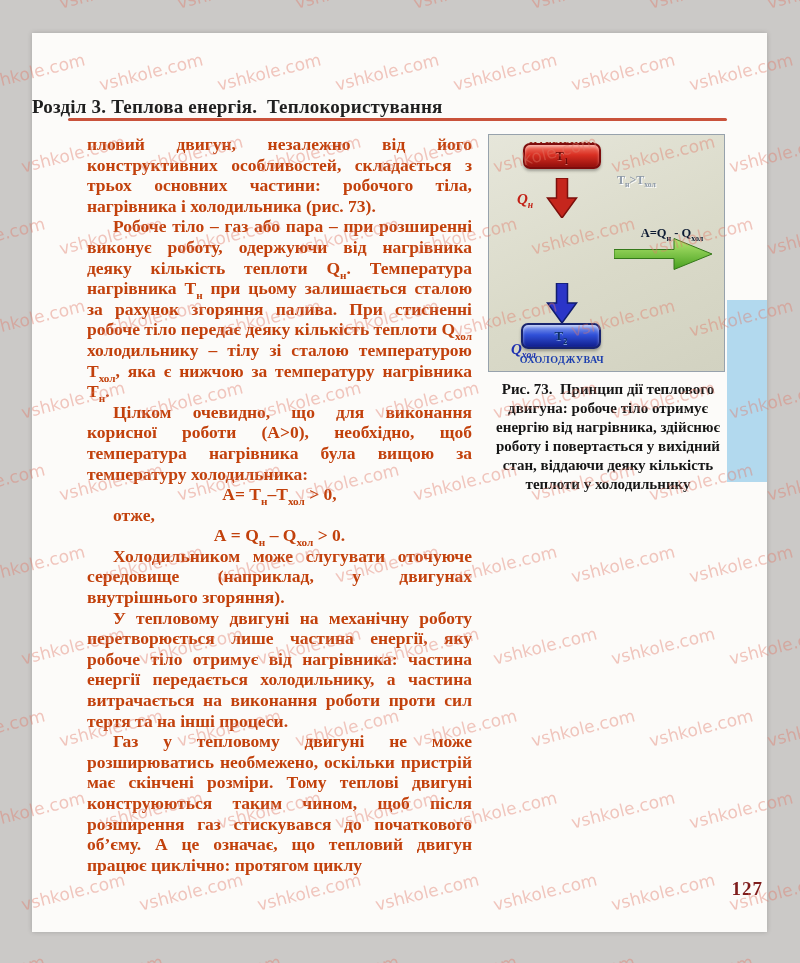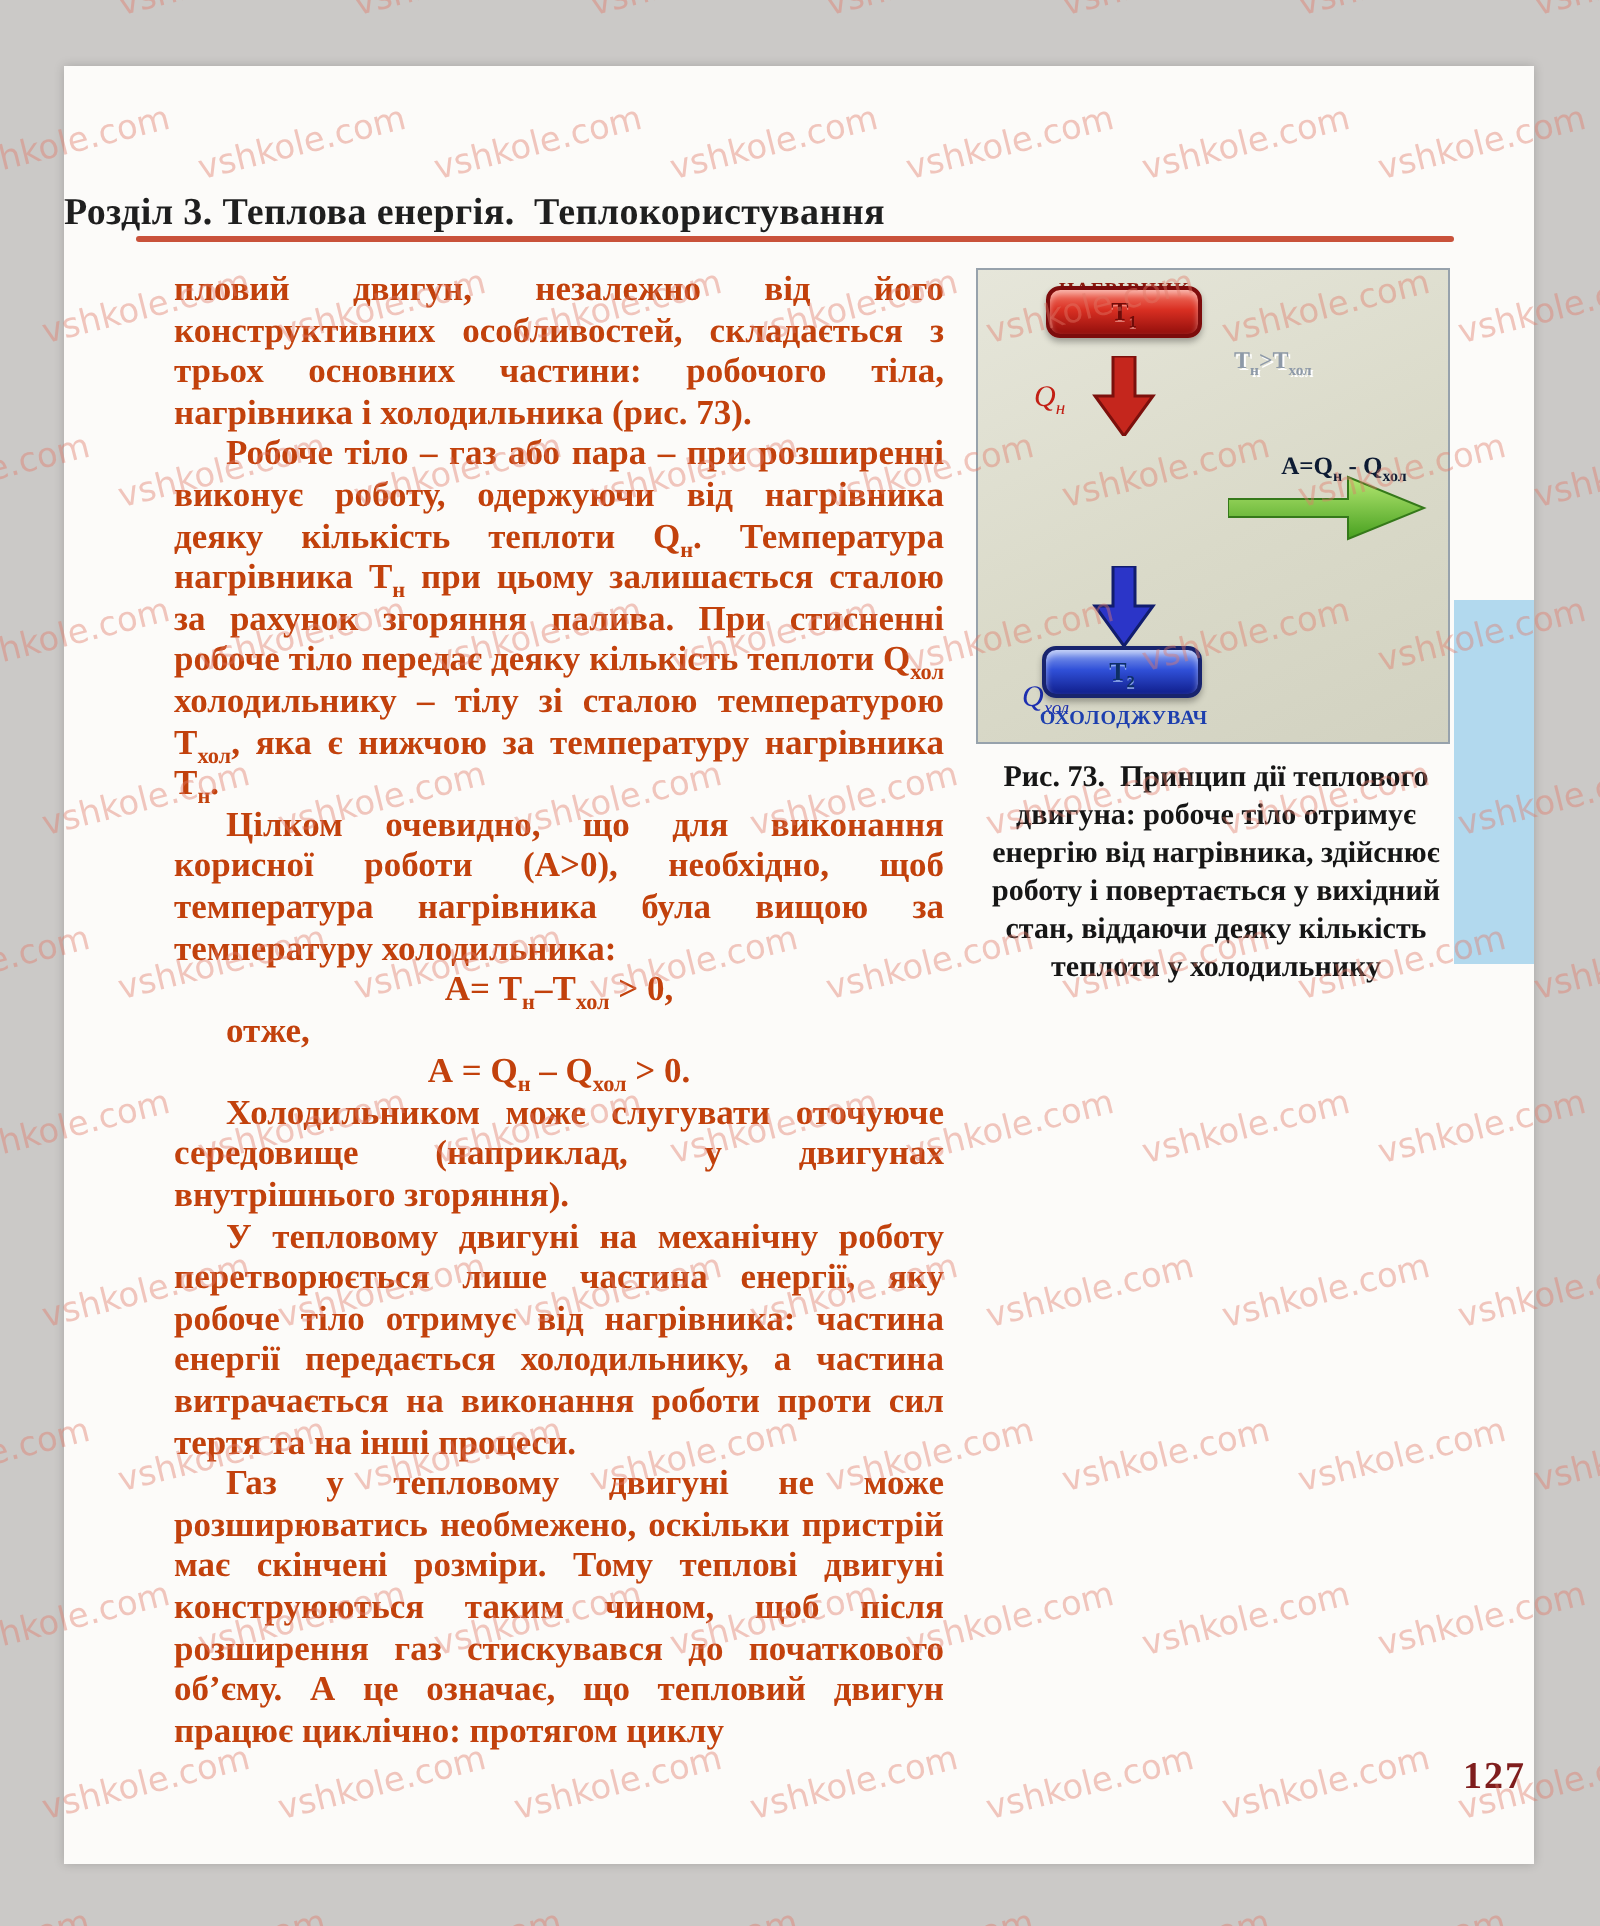--- a/index.html
+++ b/index.html
@@ -63,21 +63,21 @@
     border:2px solid #18246e;box-sizing:border-box;
     box-shadow:inset 0 2px 3px rgba(255,255,255,.5),0 2px 3px rgba(0,0,0,.3);
     display:flex;align-items:center;justify-content:center;
     font-size:13px;font-weight:700;color:#0d2f66;
     text-shadow:0 1px 0 rgba(190,220,255,.6);
   }
   .cooler-label{
     left:8px;top:219px;width:130px;text-align:center;
     font-size:10px;font-weight:700;color:#1d3fae;letter-spacing:.5px;
   }
-  .q-label{font-style:italic;font-weight:400;font-size:15px;}
+  .q-label{font-style:italic;font-weight:700;font-size:15px;}
   .q-in{left:28px;top:56px;color:#c22015;}
   .q-out{left:22px;top:158px;color:#1d2fb0;margin-top:48px;}
   .temp-relation{
     left:128px;top:38px;font-size:12px;font-weight:700;color:#8d99a8;
     text-shadow:1px 1px 0 #ffffff;
   }
   .work-formula{
     left:144px;top:91px;width:78px;text-align:center;
     font-size:12.5px;font-weight:700;color:#0d1b33;font-family:Liberation Serif, serif;
   }

